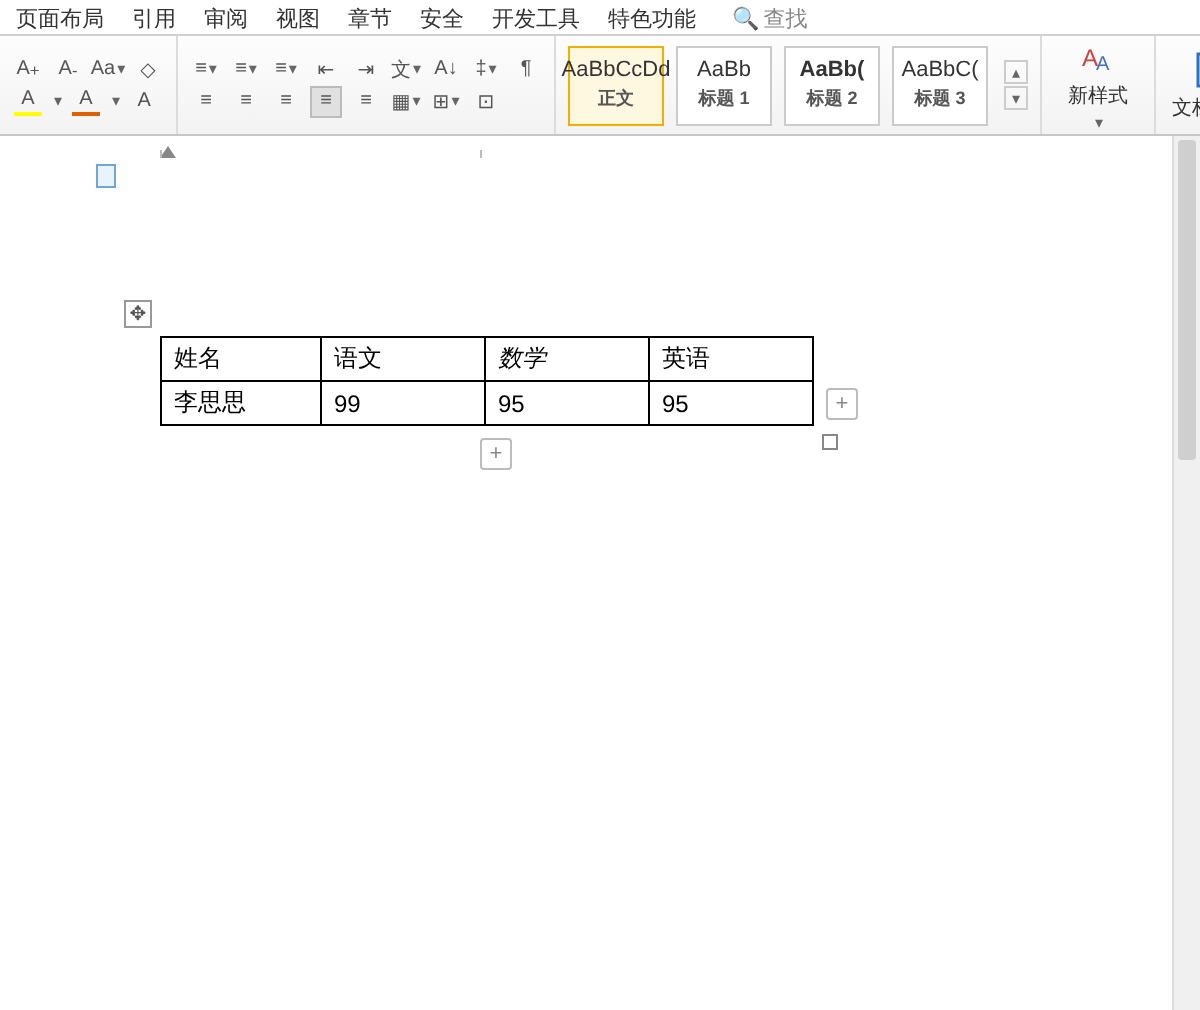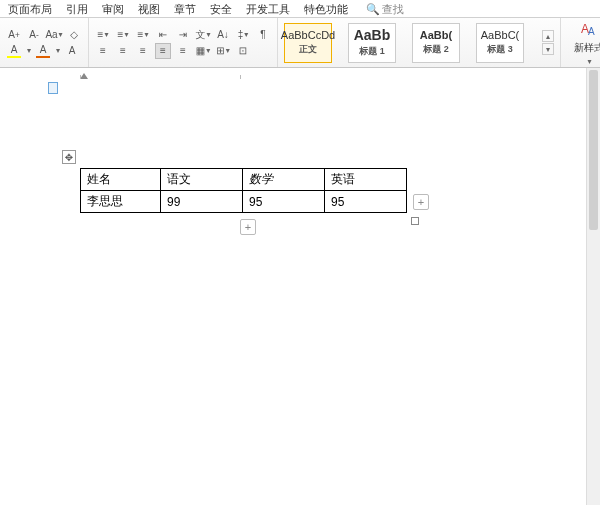--- a/index.html
+++ b/index.html
@@ -12,21 +12,21 @@
 
 .ribbon-body { display: flex; height: 50px; background: linear-gradient(#fdfdfd, #f3f3f3); border-bottom: 1px solid #c6c6c6; }
 .group { display: flex; flex-direction: column; justify-content: center; padding: 2px 6px; border-right: 1px solid #dcdcdc; }
 .grow { flex: 0 0 auto; }
 
 .btn-row { display: flex; gap: 4px; align-items: center; }
 .mini-btn { width: 16px; height: 16px; border: 1px solid transparent; display: flex; align-items: center; justify-content: center; font-size: 10px; color: #555; }
 .color-bar { width: 14px; height: 3px; margin-top: 1px; }
 .dd { font-size: 8px; color: #666; margin-left: 1px; }
 
-.style-gallery { display: flex; gap: 16px; align-items: center; }
+.style-gallery { display: flex; gap: 6px; align-items: center; }
 .style-item { width: 48px; height: 40px; border: 1px solid #ccc; background: #fff; display: flex; flex-direction: column; align-items: center; justify-content: center; font-size: 9px; }
 .style-item .preview { font-size: 11px; color: #333; }
 .style-item.active { border-color: #f0b000; background: #fff8e0; }
 .style-item .lbl { font-size: 9px; color: #555; margin-top: 2px; font-weight: bold; }
 .gallery-arrows { display: flex; flex-direction: column; gap: 1px; margin-left: 2px; }
 .gallery-arrows div { width: 12px; height: 12px; border: 1px solid #ccc; font-size: 8px; display: flex; align-items: center; justify-content: center; color: #666; }
 
 .big-btn { display: flex; flex-direction: column; align-items: center; justify-content: center; width: 44px; font-size: 10px; color: #333; gap: 2px; }
 .big-btn svg, .big-btn .ico { width: 20px; height: 20px; }
 
@@ -118,21 +118,21 @@
     </div>
   </div>
 
   <div class="group">
     <div class="style-gallery">
       <div class="style-item active">
         <div class="preview">AaBbCcDd</div>
           <div class="lbl">正文</div>
       </div>
       <div class="style-item">
-        <div class="preview" style="font-weight:bold;font-size:14px">AaBb</div>
+        <div class="preview" style="font-weight:normal;font-size:11px">AaBb</div>
           <div class="lbl">标题 1</div>
       </div>
       <div class="style-item">
         <div class="preview" style="font-weight:bold">AaBb(</div>
           <div class="lbl">标题 2</div>
       </div>
       <div class="style-item">
         <div class="preview">AaBbC(</div>
           <div class="lbl">标题 3</div>
       </div>

